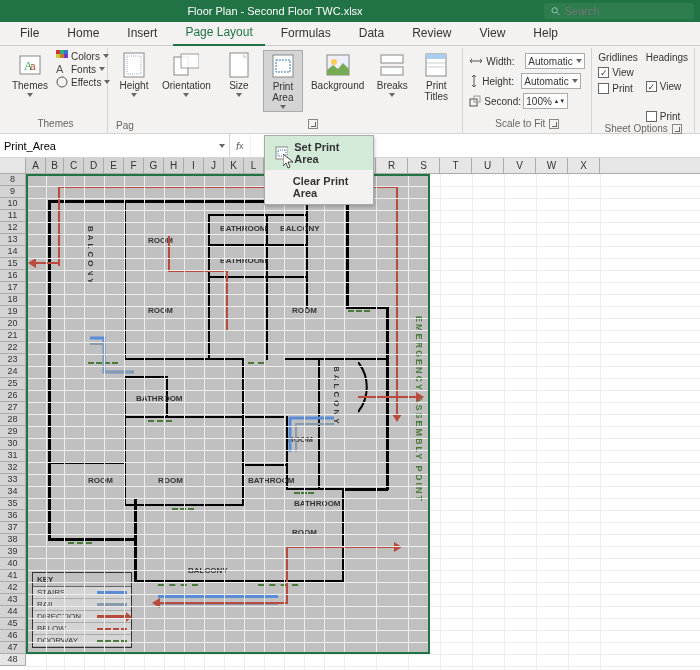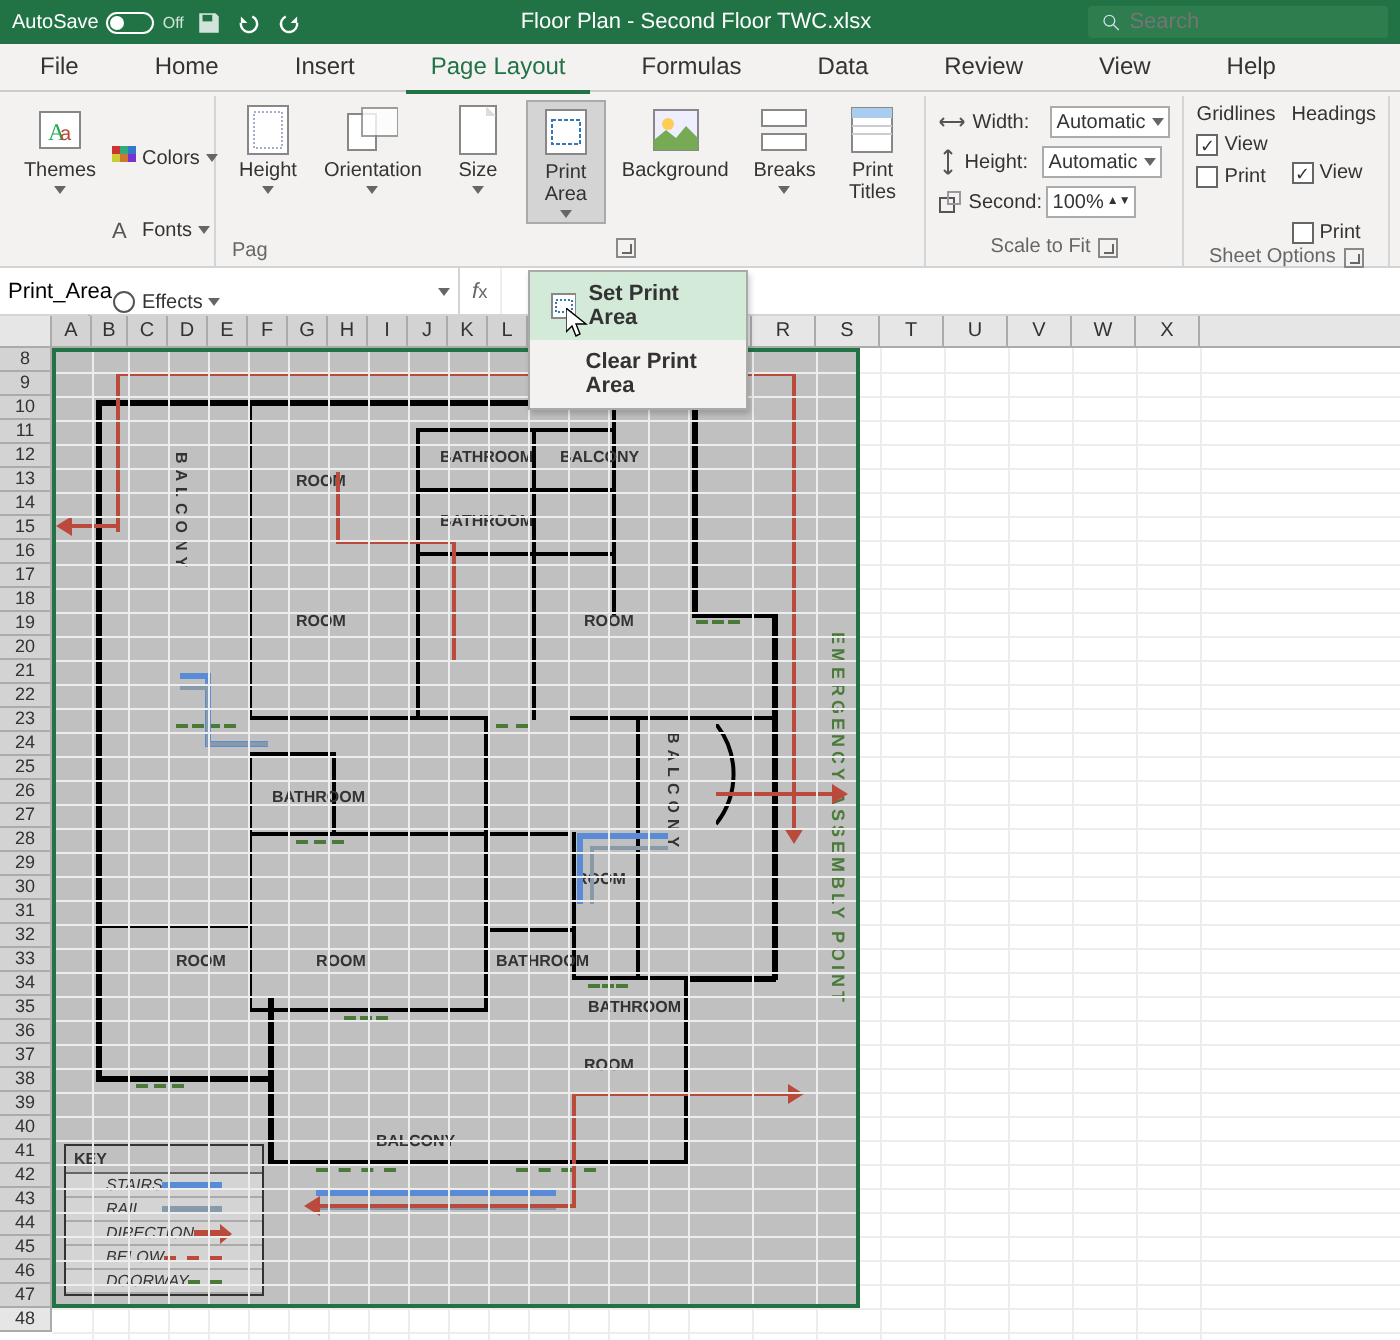--- a/index.html
+++ b/index.html
@@ -6,40 +6,40 @@
 body { font-family: "Segoe UI", sans-serif; font-size: 11px; background: #fff; width: 700px; height: 670px; overflow: hidden; color: #333; }
 .titlebar { background: #217346; height: 22px; display: flex; align-items: center; color: #fff; padding: 0 6px; }
 .titlebar .left { display: flex; gap: 6px; align-items: center; }
 .autosave { font-size: 10px; display:flex; align-items:center; gap:4px;}
 .autosave .toggle { width: 24px; height: 11px; border: 1px solid #fff; border-radius: 6px; position: relative; }
 .autosave .toggle::after { content:''; position:absolute; left:1px; top:1px; width:7px; height:7px; border-radius:50%; background:#fff;}
 .title-center { flex:1; text-align:center; font-size:11px; }
 .search-wrap { display:flex; align-items:center; background:#2d7d4f; border-radius:2px; padding:2px 6px; gap:4px; width:150px;}
 .search-input { background:transparent; border:none; color:#cde; font-size:11px; width:100%; outline:none;}
 .tb-icon { width:14px; height:14px; display:inline-flex; align-items:center; justify-content:center; }
-.tabs { display:flex; background:#f3f2f1; border-bottom:1px solid #ccc; height:24px; align-items:flex-start; padding-left:8px; gap:14px;}
+.tabs { display:flex; background:#f3f2f1; border-bottom:1px solid #ccc; height:24px; align-items:center; padding-left:8px; gap:4px;}
 .tab { padding:4px 12px 5px; font-size:12px; cursor:pointer; }
 .tab.active { color:#217346; border-bottom:2px solid #217346; font-weight:400;}
 .ribbon { background:#f3f2f1; border-bottom:1px solid #d4d4d4; height:88px; display:flex; padding:2px 4px 0;}
 .group { border-right:1px solid #d4d4d4; padding:2px 6px; display:flex; flex-direction:column; justify-content:space-between; position:relative;}
 .group-label { font-size:10px; color:#666; text-align:center; padding-bottom:2px; display:flex; justify-content:center; align-items:center; gap:4px;}
 .dialog-launcher { width:10px; height:10px; border:1px solid #888; position:relative; display:inline-block;}
 .dialog-launcher::after { content:''; position:absolute; right:1px; bottom:1px; width:4px; height:4px; border-right:1px solid #666; border-bottom:1px solid #666;}
 .grow { display:flex; gap:4px; align-items:flex-start; flex:1;}
 .big-btn { display:flex; flex-direction:column; align-items:center; justify-content:flex-start; padding:2px 4px; gap:2px; cursor:pointer; min-width:40px;}
 .big-btn .ico { width:26px; height:26px; display:flex; align-items:center; justify-content:center; }
 .big-btn .lbl { font-size:10px; text-align:center; line-height:1.1;}
 .big-btn.active { background:#d4d4d4; border:1px solid #aaa;}
 .mini-row { display:flex; align-items:center; gap:3px; font-size:10px; padding:1px 0;}
 .mini-row .lbl { width:36px;}
 .mini-select { height:16px; font-size:10px; width:60px; border:1px solid #ababab; background:#fff; display:flex; align-items:center; padding:0 2px; justify-content:space-between;}
 .chk { width:11px; height:11px; border:1px solid #666; display:inline-flex; align-items:center; justify-content:center; font-size:9px; background:#fff;}
 .colhdr { font-size:10px; color:#333;}
 .themes-stack { display:flex; flex-direction:column; gap:1px; font-size:10px;}
-.themes-stack .row { display:flex; align-items:center; gap:3px; padding:0 2px;margin-top:23px;}
+.themes-stack .row { display:flex; align-items:center; gap:3px; padding:0 2px;}
 .namebox-row { height:24px; display:flex; border-bottom:1px solid #d4d4d4; background:#fff;}
 .namebox { width:230px; border-right:1px solid #d4d4d4; display:flex; align-items:center; padding:0 4px; justify-content:space-between;}
 .namebox input { border:none; font-size:11px; width:100%; outline:none;}
 .fx { padding:0 6px; display:flex; align-items:center; color:#666;}
 .formula-bar { flex:1; display:flex; align-items:center; padding:0 4px; border-left:1px solid #eee;}
 .dropdown-menu { position:absolute; top:84px; left:0; background:#f3f2f1; border:1px solid #aaa; box-shadow:1px 2px 3px rgba(0,0,0,0.2); z-index:50; min-width:110px;font-weight:bold;}
 .menu-item { padding:5px 10px; font-size:11px; display:flex; align-items:center; gap:6px; cursor:pointer;}
 .menu-item.hl { background:#d4ead9;}
 .sheet-area { position:relative; height:512px; overflow:hidden;}
 .col-headers { display:flex; height:16px; background:#e6e6e6; border-bottom:1px solid #ababab;}
@@ -50,58 +50,33 @@
 .rh { height:12px; border-bottom:1px solid #ababab; border-right:1px solid #ababab; font-size:9px; text-align:center; line-height:11px;}
 .rh.sel { background:#d3d3d3;}
 .grid-bg { position:absolute; left:26px; top:16px; right:0; bottom:0; background:#fff;}
 .cell-col { position:absolute; top:0; bottom:0; border-right:1px solid #ededed;}
 .cell-row { position:absolute; left:0; right:0; border-bottom:1px solid #ededed;}
 .floorplan { position:absolute; left:0; top:0; width:404px; height:480px; background:#c0c0c0; border:2px dashed #217346; }
 .fp-label { position:absolute; font-size:8px; font-weight:bold; font-family:Arial;}
 .fp-label.v { writing-mode:vertical-rl; }
 .key-box { position:absolute; left:4px; bottom:4px; width:100px; background:#d4d4d4; border:1px solid #333; font-size:8px;}
 .key-box .hdr { background:#c0c0c0; border-bottom:1px solid #666; padding:2px 4px; font-weight:bold;}
-.key-box .kr { display:flex; justify-content:space-between; align-items:center; padding:1px 20px; border-bottom:1px solid #aaa; height:12px;font-style:italic;}
+.key-box .kr { display:flex; justify-content:space-between; align-items:center; padding:1px 4px; border-bottom:1px solid #aaa; height:12px;}
 .swatch { width:30px; height:4px;}
 .wall { position:absolute; background:#000;}
 .arrow-line { position:absolute; background:#b94a3c;}
 .arrow-head { position:absolute; width:0; height:0; }
 .dash-g { position:absolute; border-top:2px dashed #4a7a3a;}
 .selection-border { position:absolute; border:2px solid #217346; pointer-events:none; z-index:5;}
 .caret-down { display:inline-block; width:0; height:0; border-left:3px solid transparent; border-right:3px solid transparent; border-top:4px solid #666;}
 </style>
 </head>
 <body>
 
 <div class="titlebar">
-  <div class="left">
-    <span class="autosave">
-      <span>AutoSave</span>
-      <span class="toggle"></span>
-      <span style="font-size:8px;opacity:.8">Off</span>
-    </span>
-    <span class="tb-icon">
-        <svg width="13" height="13" viewBox="0 0 16 16">
-          <path fill="#fff" d="M2 2h10l2 2v10H2z" opacity=".8"></path>
-          <rect x="4" y="3" width="6" height="4" fill="#217346"></rect>
-        </svg>
-      </span>
-    <span class="tb-icon">
-        <svg width="13" height="13" viewBox="0 0 16 16">
-          <path fill="none" stroke="#fff" stroke-width="1.5" d="M10 4A5 5 0 1 1 3 8"></path>
-          <path fill="#fff" d="M3 4v4h4z"></path>
-        </svg>
-      </span>
-    <span class="tb-icon">
-        <svg width="13" height="13" viewBox="0 0 16 16">
-          <path fill="none" stroke="#fff" stroke-width="1.5" d="M6 4a5 5 0 1 0 7 4"></path>
-          <path fill="#fff" d="M13 4v4H9z"></path>
-        </svg>
-      </span>
-  </div>
   <div class="title-center">Floor Plan - Second Floor TWC.xlsx</div>
   <div class="search-wrap">
     <svg width="12" height="12" viewBox="0 0 16 16">
         <circle cx="7" cy="7" r="4" fill="none" stroke="#cde"></circle>
         <path stroke="#cde" d="M10 10l4 4"></path>
       </svg>
     <input class="search-input" placeholder="Search" style="">
   </div>
 </div>
 

